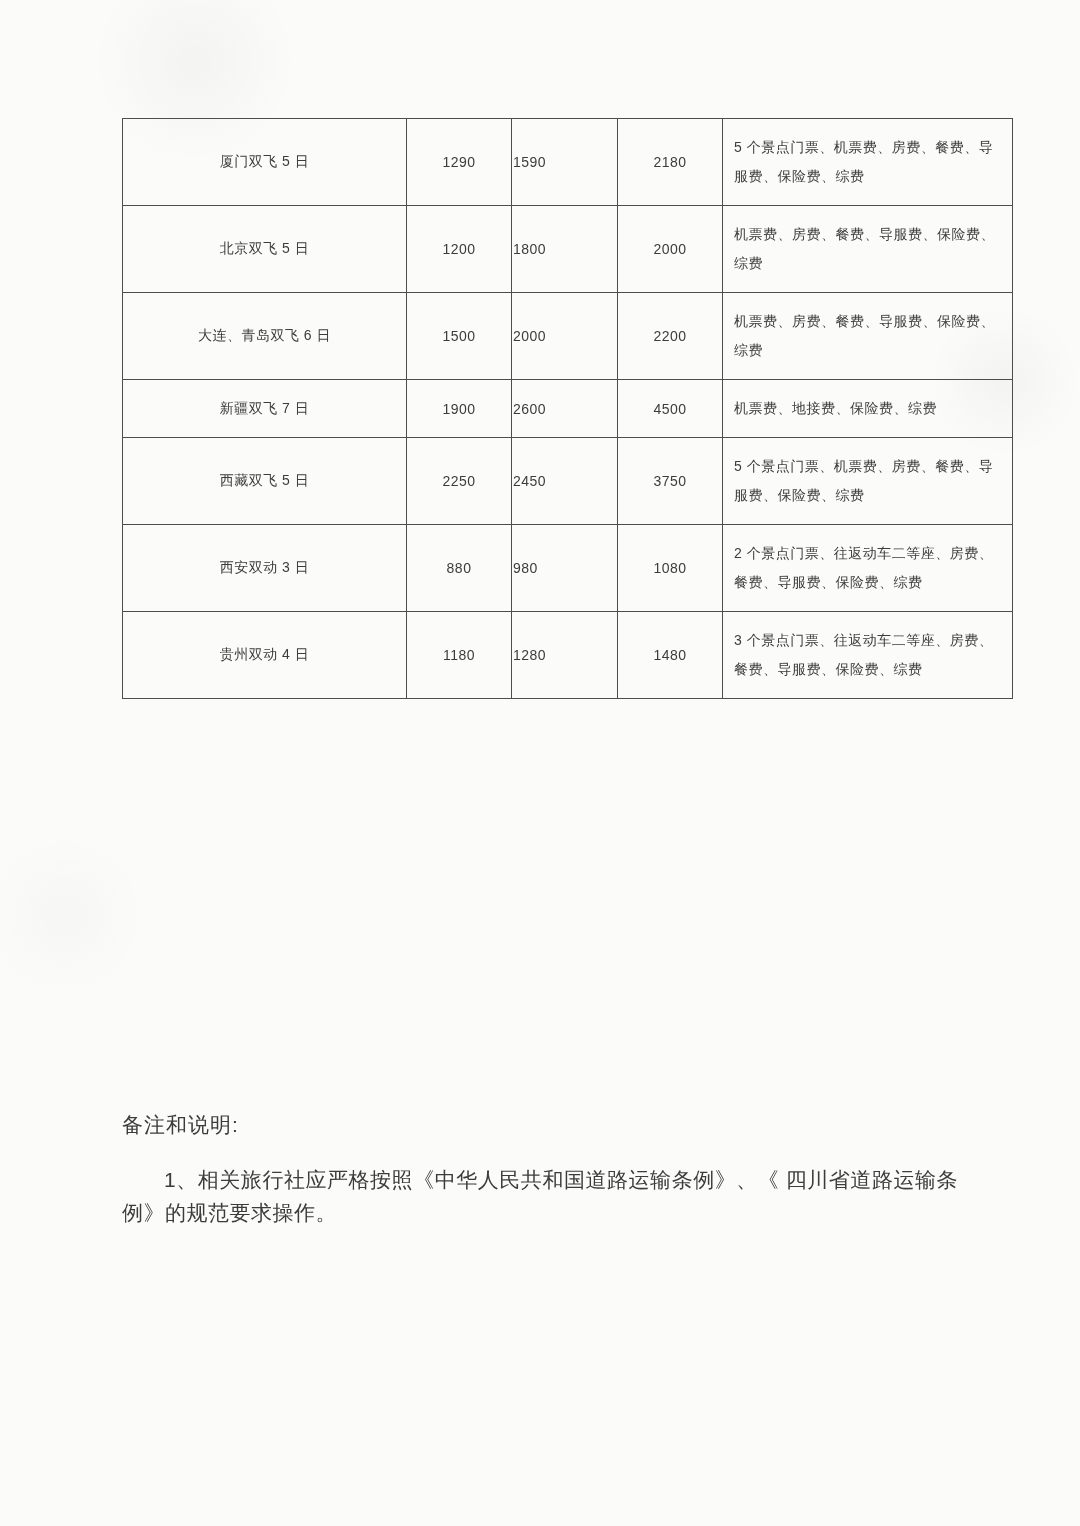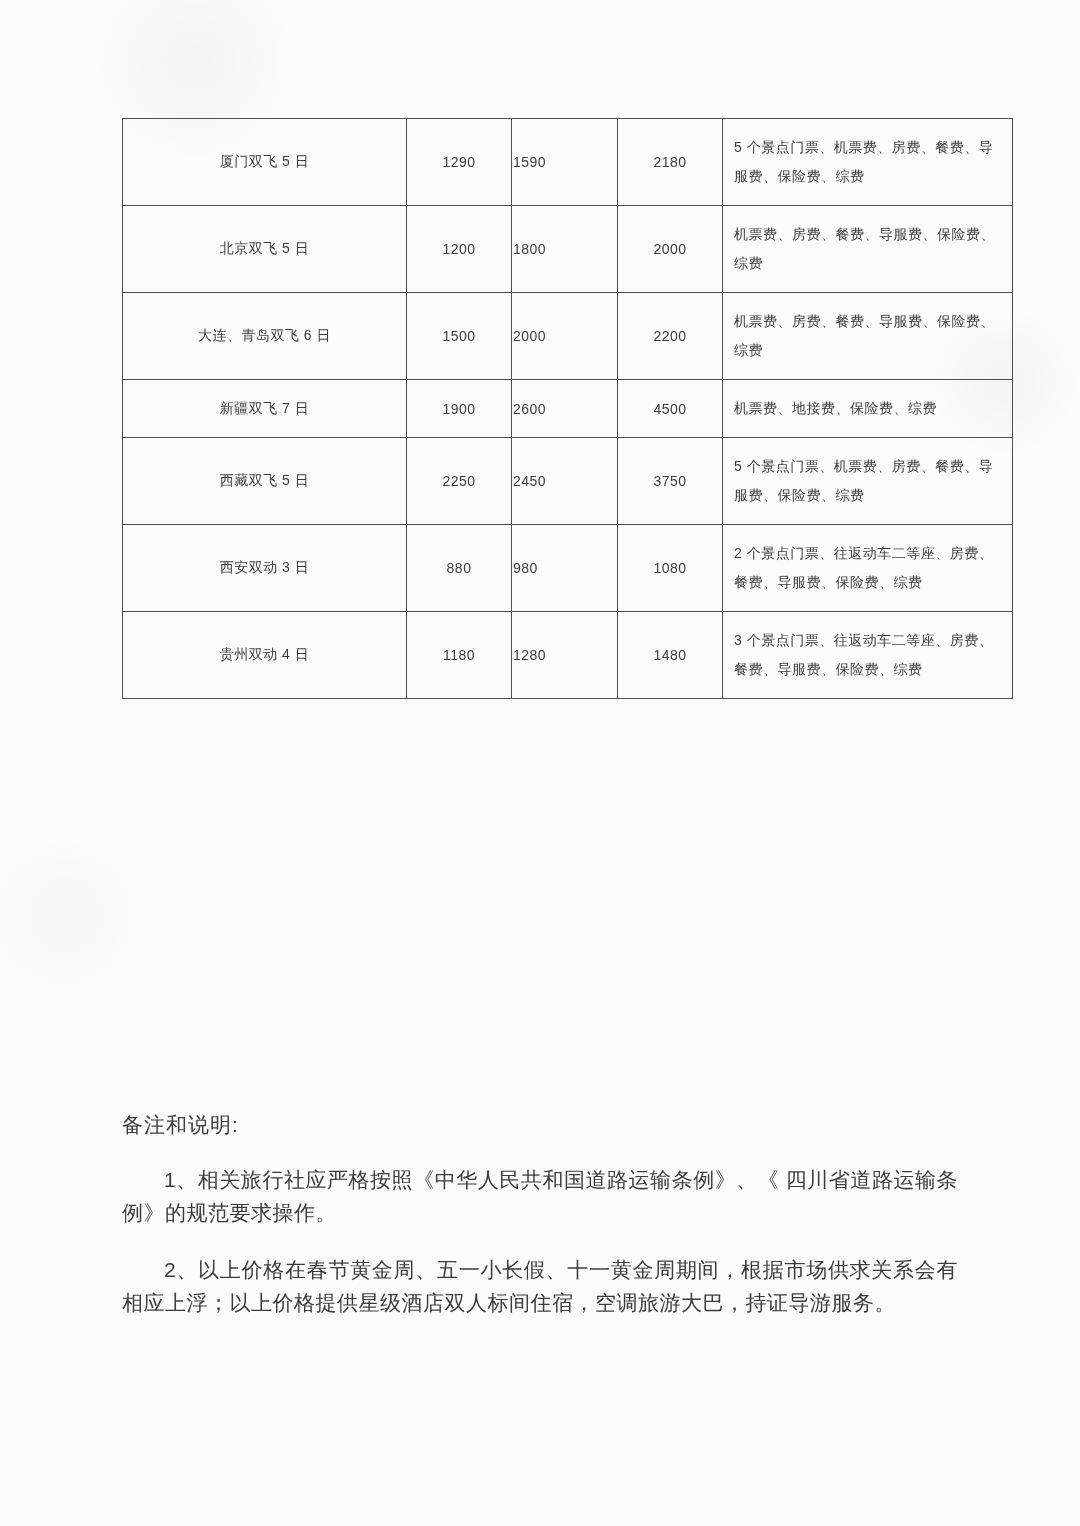--- a/index.html
+++ b/index.html
@@ -132,17 +132,16 @@
           <td class="c3">1480</td>
           <td class="c4">3 个景点门票、往返动车二等座、房费、餐费、导服费、保险费、综费</td>
         </tr>
       </tbody>
   </table>
 
   <div class="notes">
     <div class="notes-title">备注和说明:</div>
     <div>
         <p class="note">1、相关旅行社应严格按照《中华人民共和国道路运输条例》、《 四川省道路运输条例》的规范要求操作。</p>
-        <p class="note">2、以上价格在春节黄金周、五一小长假、十一黄金周期间，根据市场供求关系会有相应上浮；以上价格提供星级酒店双人标间住宿，空调旅游大巴，持证导游服务。</p>
       </div>
   </div>
 
 </div>
 
 </body></html>

